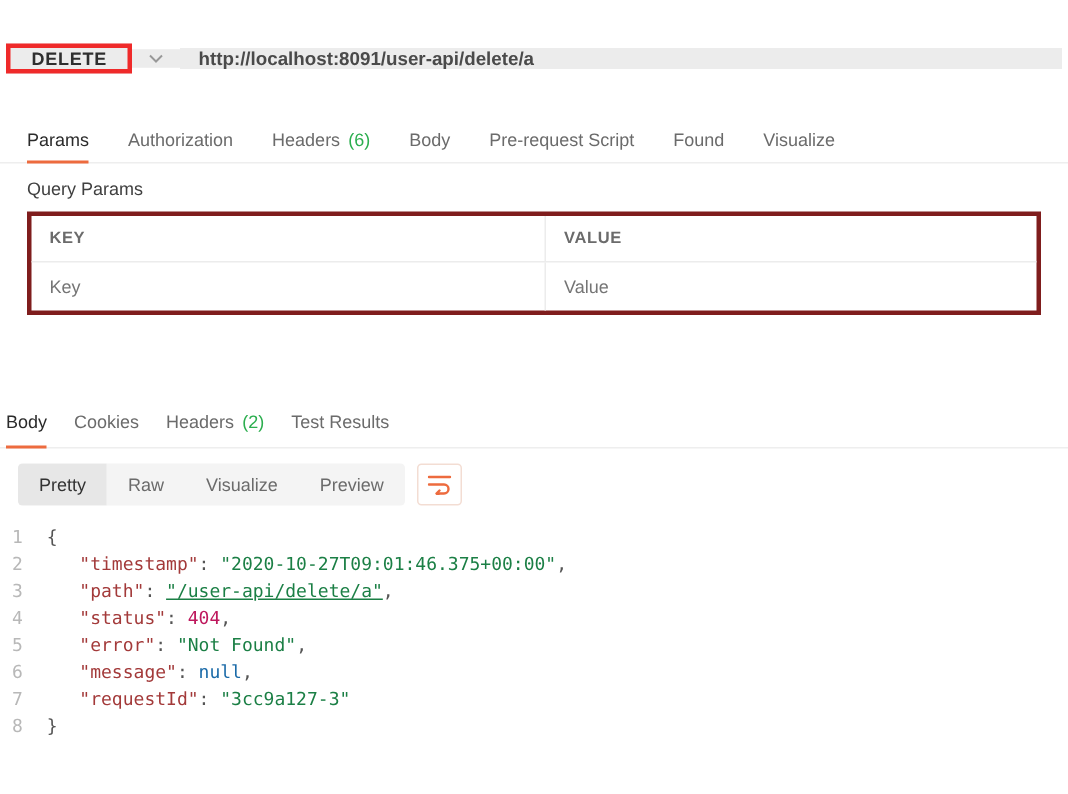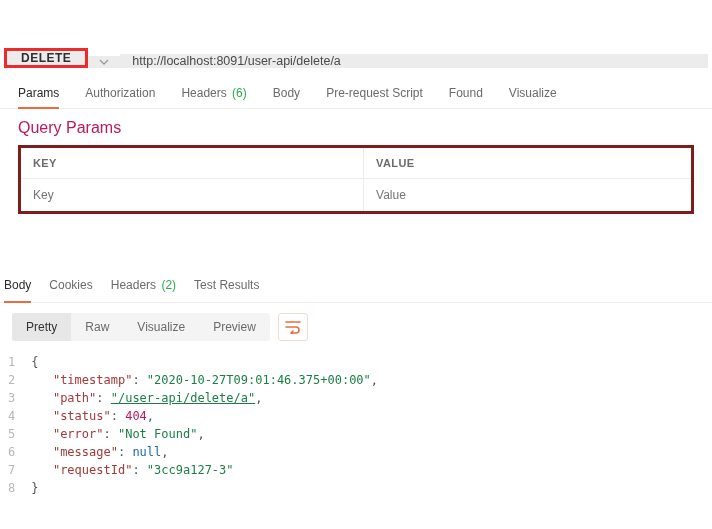--- a/index.html
+++ b/index.html
@@ -7,21 +7,21 @@
     font-family: -apple-system, BlinkMacSystemFont, "Segoe UI", Arial, sans-serif;
     font-size: 12px;
     color: #505050;
     background: #fff;
     width: 712px;
     height: 529px;
     overflow: hidden;
   }
   .req-row {
     display: flex;
-    align-items: flex-end;
+    align-items: center;
     height: 58px;
     margin: 10px 4px 0 4px;
   }
   .method-box {
     display: flex;
     align-items: center;
     background: #ececec;
     border: 3px solid #ef2a2a;
     padding: 0 14px;
     font-weight: 600;
@@ -40,20 +40,21 @@
   }
   .method-dd svg { opacity: .55; }
   .url-input {
     flex: 1;
     border: none;
     background: #ececec;
     padding: 0 12px;
     color: #4a4a4a;
     font-size: 12.5px;
     outline: none;
+    font-weight: bold;
   }
   .tabs {
     display: flex;
     gap: 26px;
     padding: 18px 18px 0 18px;
     border-bottom: 1px solid #eee;
     font-size: 12px;
   }
   .tab {
     padding-bottom: 8px;
@@ -67,22 +68,22 @@
   .tab.active::after {
     content: "";
     position: absolute;
     left: 0; right: 0; bottom: -1px;
     height: 2px;
     background: #ed6b3e;
   }
   .tab .count { color: #2cae4f; margin-left: 2px; }
   .qp-label {
     padding: 10px 18px 8px 18px;
-    color: #be185d;
-    font-size: 16px;
+    color: #404040;
+    font-size: 12px;
   }
   .qp-table {
     margin: 0 18px;
     border: 3px solid #7f1d1d;
   }
   .qp-header, .qp-row {
     display: flex;
     border-bottom: 1px solid #ececec;
   }
   .qp-row { border-bottom: none; }

